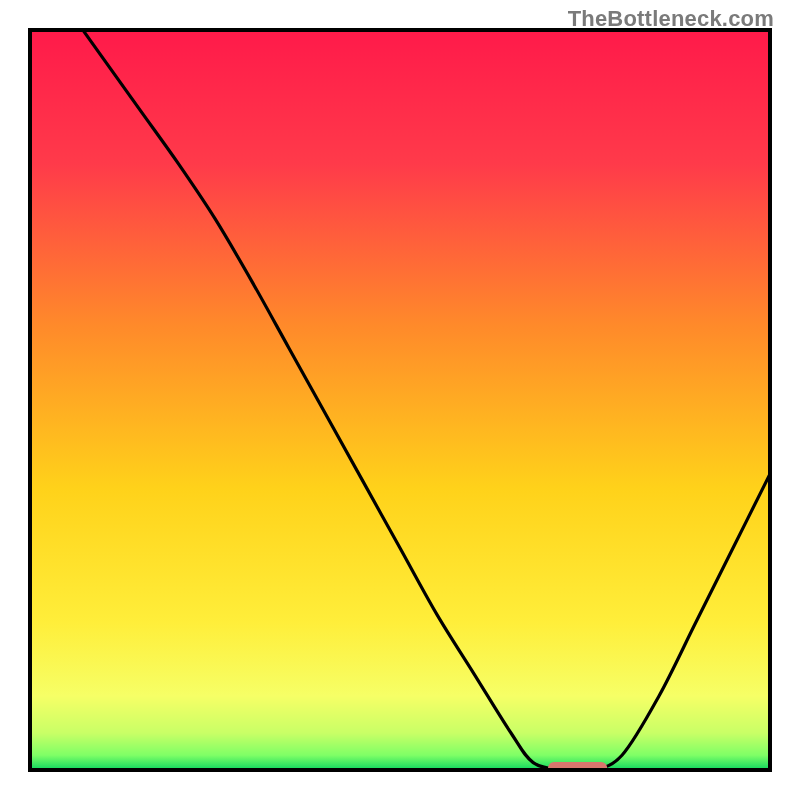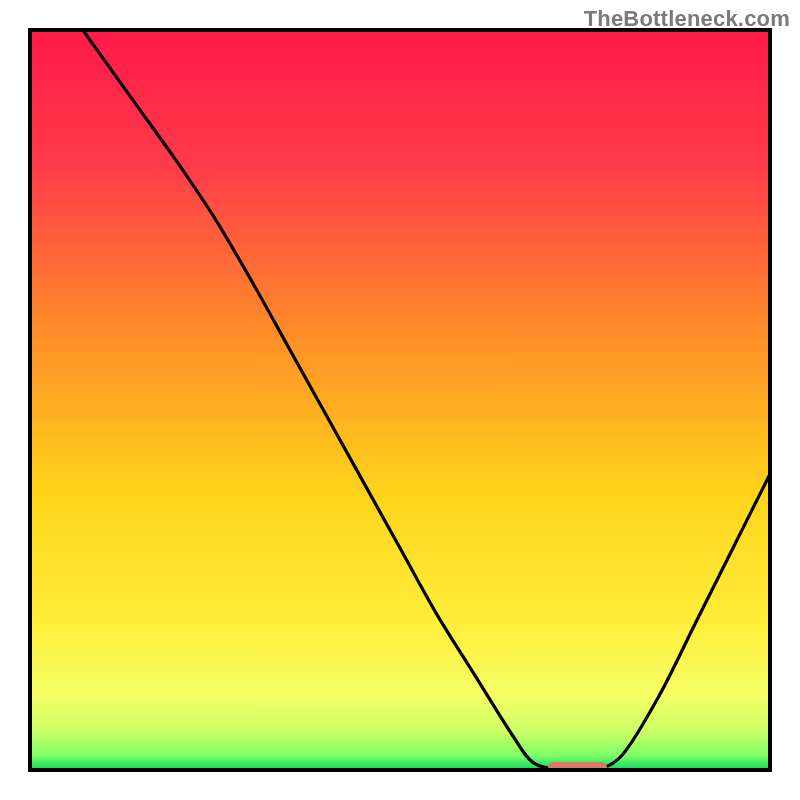--- a/index.html
+++ b/index.html
@@ -12,21 +12,21 @@
     font-family: Arial, Helvetica, sans-serif;
   }
   .wrap {
     position: relative;
     width: 800px;
     height: 800px;
   }
   .watermark {
     position: absolute;
     top: 6px;
-    right: 10px;
+    right: 26px;
     font-size: 22px;
     font-weight: 600;
     color: #7a7a7a;
     letter-spacing: 0.2px;
     user-select: none;
   }
   svg {
     position: absolute;
     top: 0;
     left: 0;

